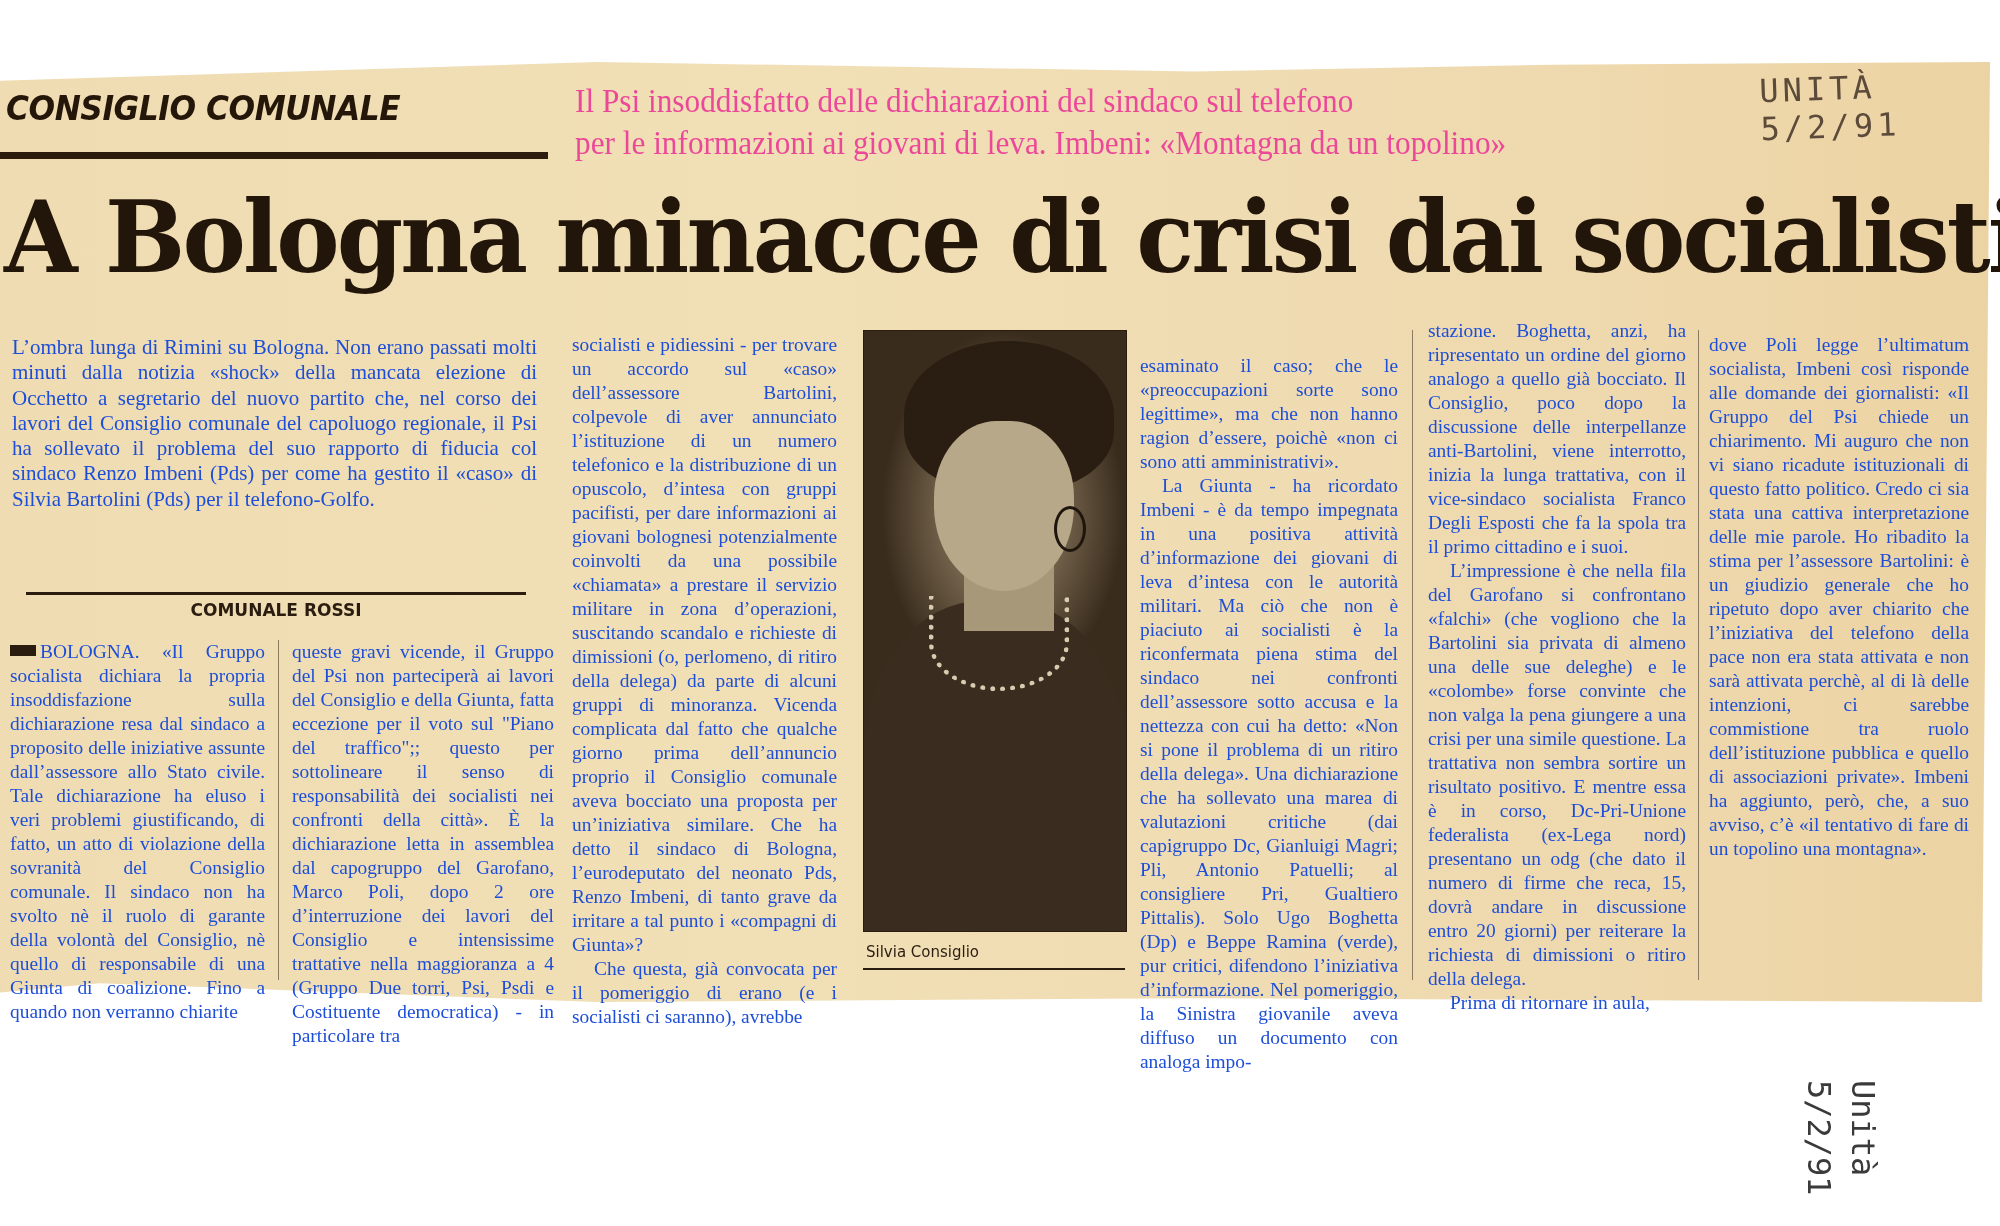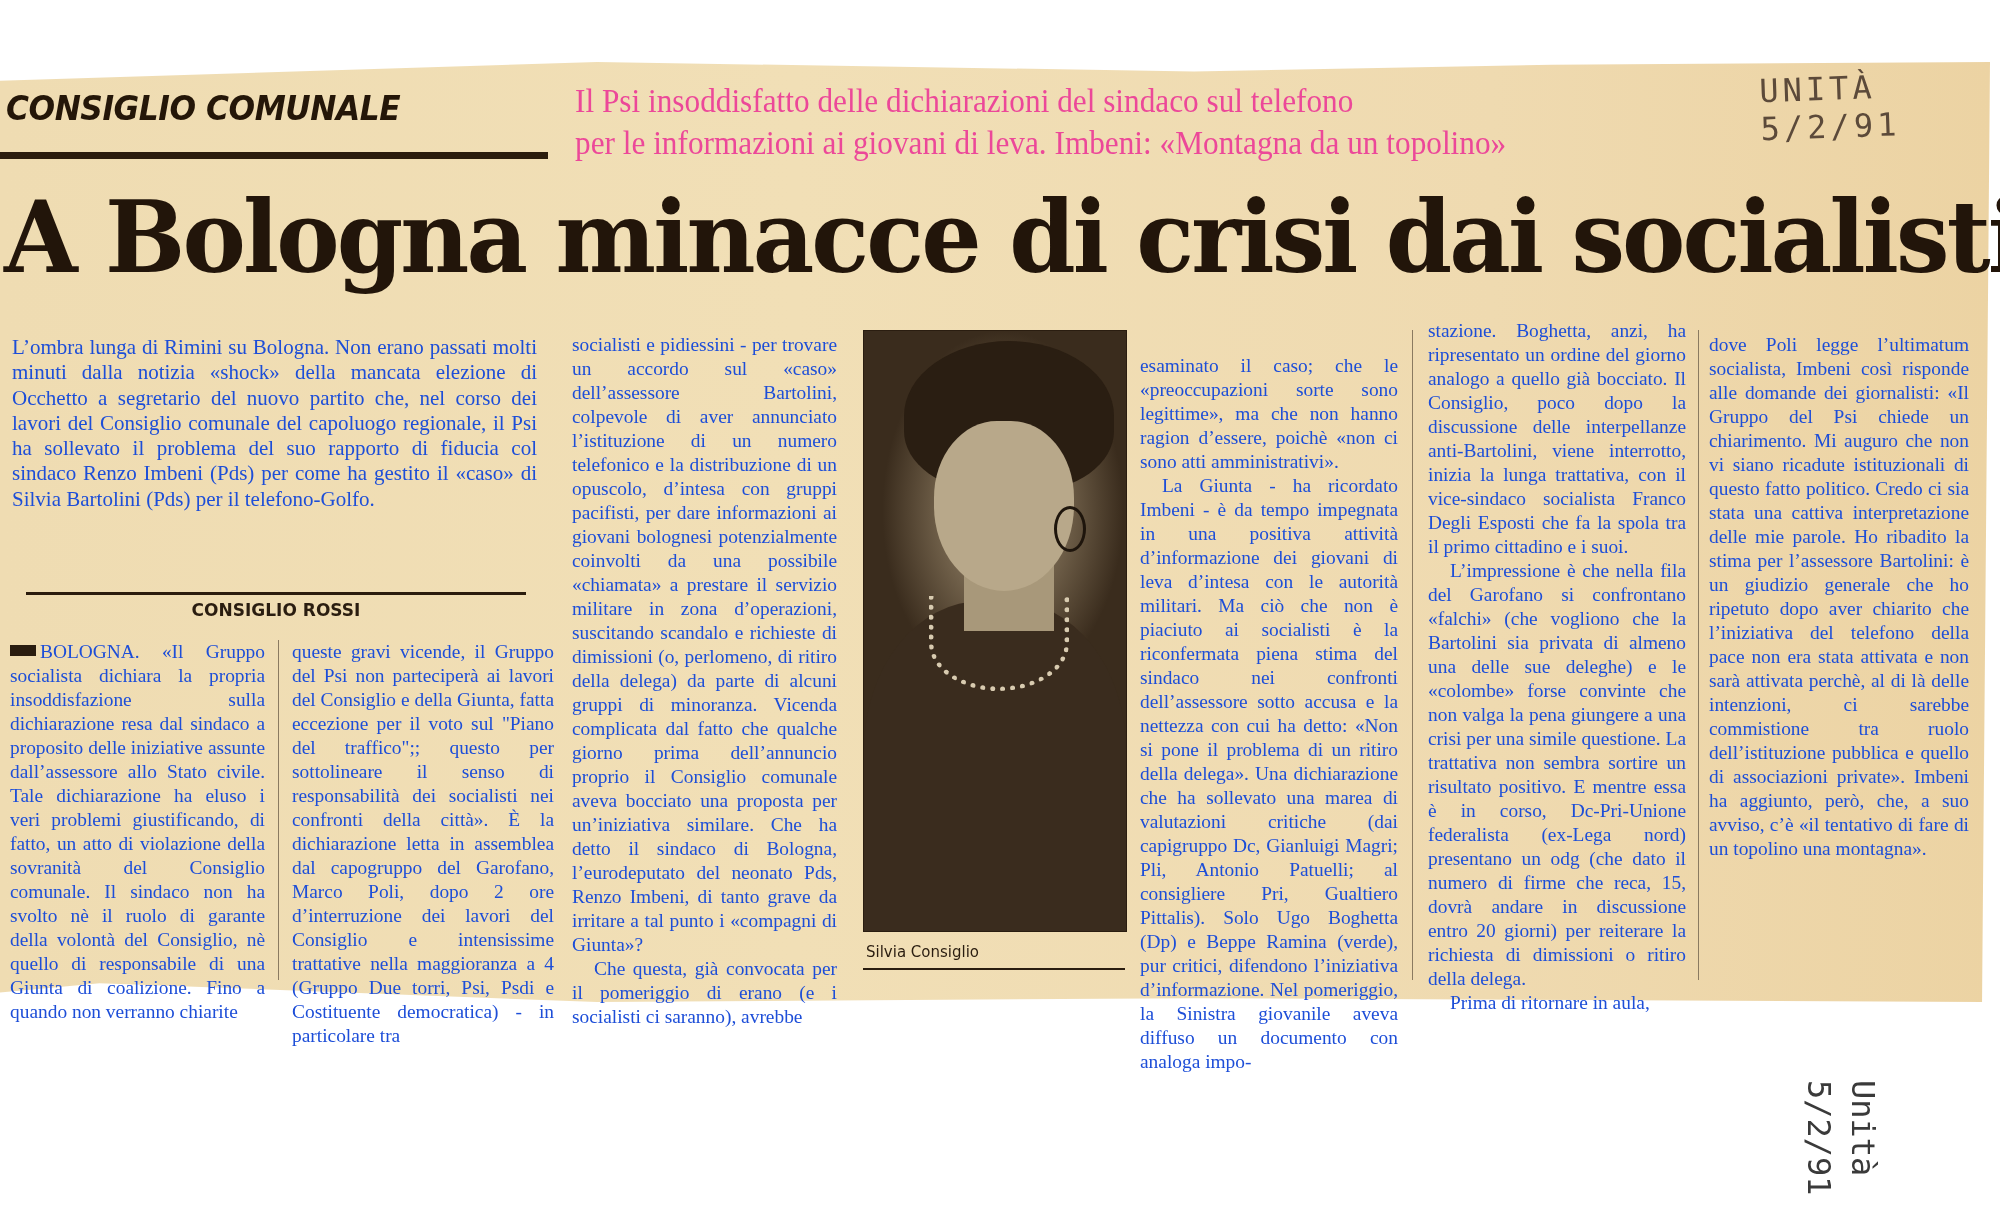--- a/index.html
+++ b/index.html
@@ -84,21 +84,21 @@
 </div>
 
 <div class="stamp">UNITÀ 5/2/91</div>
 
 <div class="headline">A Bologna minacce di crisi dai socialisti</div>
 
 <div class="col lead">
   <p>L’ombra lunga di Rimini su Bologna. Non erano passati molti minuti dalla notizia «shock» della mancata elezione di Occhetto a segretario del nuovo partito che, nel corso dei lavori del Consiglio comunale del capoluogo regionale, il Psi ha sollevato il problema del suo rapporto di fiducia col sindaco Renzo Imbeni (Pds) per come ha gestito il «caso» di Silvia Bartolini (Pds) per il telefono-Golfo.</p>
 </div>
 <div class="byline-rule"></div>
-<div class="byline">CONSIGLIO ROSSI</div>
+<div class="byline">COMUNALE ROSSI</div>
 
 <div class="col c1">
   <p><span class="bullet"></span><span>BOLOGNA. «Il Gruppo socialista dichiara la propria insoddisfazione sulla dichiarazione resa dal sindaco a proposito delle iniziative assunte dall’assessore allo Stato civile. Tale dichiarazione ha eluso i veri problemi giustificando, di fatto, un atto di violazione della sovranità del Consiglio comunale. Il sindaco non ha svolto nè il ruolo di garante della volontà del Consiglio, nè quello di responsabile di una Giunta di coalizione. Fino a quando non verranno chiarite</span></p>
 </div>
 <div class="col c2">
   <p>queste gravi vicende, il Gruppo del Psi non parteciperà ai lavori del Consiglio e della Giunta, fatta eccezione per il voto sul "Piano del traffico";; questo per sottolineare il senso di responsabilità dei socialisti nei confronti della città». È la dichiarazione letta in assemblea dal capogruppo del Garofano, Marco Poli, dopo 2 ore d’interruzione dei lavori del Consiglio e intensissime trattative nella maggioranza a 4 (Gruppo Due torri, Psi, Psdi e Costituente democratica) - in particolare tra</p>
 </div>
 <div class="col c3">
   <p>socialisti e pidiessini - per trovare un accordo sul «caso» dell’assessore Bartolini, colpevole di aver annunciato l’istituzione di un numero telefonico e la distribuzione di un opuscolo, d’intesa con gruppi pacifisti, per dare informazioni ai giovani bolognesi potenzialmente coinvolti da una possibile «chiamata» a prestare il servizio militare in zona d’operazioni, suscitando scandalo e richieste di dimissioni (o, perlomeno, di ritiro della delega) da parte di alcuni gruppi di minoranza. Vicenda complicata dal fatto che qualche giorno prima dell’annuncio proprio il Consiglio comunale aveva bocciato una proposta per un’iniziativa similare. Che ha detto il sindaco di Bologna, l’eurodeputato del neonato Pds, Renzo Imbeni, di tanto grave da irritare a tal punto i «compagni di Giunta»?</p>
   <p class="indent">Che questa, già convocata per il pomeriggio di erano (e i socialisti ci saranno), avrebbe</p>

